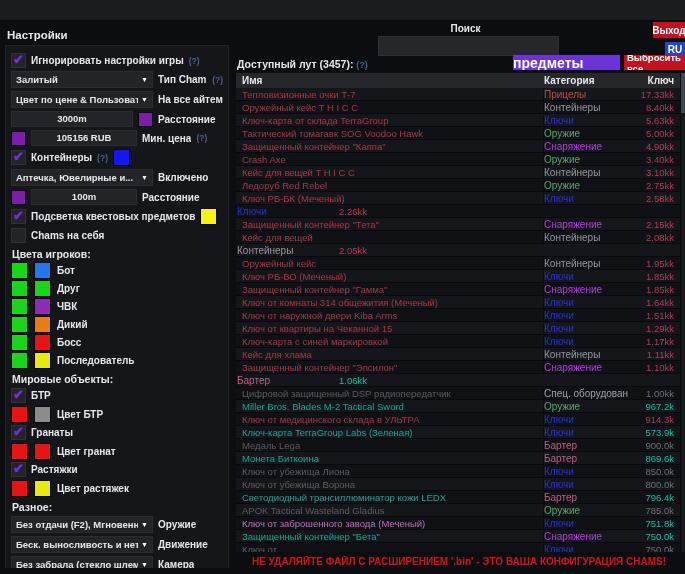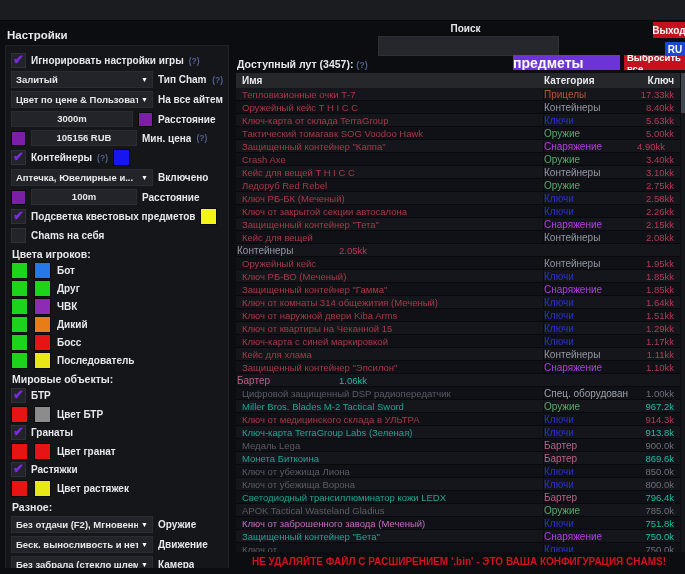--- a/index.html
+++ b/index.html
@@ -270,21 +270,21 @@
       <span class="c-price" style="color: rgb(180, 58, 85);">5.63kk</span>
     </div>
     <div class="trow">
       <span class="c-name" style="color: rgb(166, 57, 70);">Тактический томагавк SOG Voodoo Hawk</span>
       <span class="c-cat" style="color: rgb(88, 168, 107);">Оружие</span>
       <span class="c-price" style="color: rgb(180, 58, 85);">5.00kk</span>
     </div>
     <div class="trow">
       <span class="c-name" style="color: rgb(166, 57, 70);">Защищенный контейнер "Каппа"</span>
       <span class="c-cat" style="color: rgb(178, 61, 226);">Снаряжение</span>
-      <span class="c-price" style="color: rgb(180, 58, 85); text-align: center;">4.90kk</span>
+      <span class="c-price" style="color: rgb(180, 58, 85);">4.90kk</span>
     </div>
     <div class="trow">
       <span class="c-name" style="color: rgb(166, 57, 70);">Crash Axe</span>
       <span class="c-cat" style="color: rgb(88, 168, 107);">Оружие</span>
       <span class="c-price" style="color: rgb(180, 58, 85);">3.40kk</span>
     </div>
     <div class="trow">
       <span class="c-name" style="color: rgb(166, 57, 70);">Кейс для вещей T H I C C</span>
       <span class="c-cat" style="color: rgb(146, 152, 161);">Контейнеры</span>
       <span class="c-price" style="color: rgb(180, 58, 85);">3.10kk</span>
@@ -293,21 +293,20 @@
       <span class="c-name" style="color: rgb(166, 57, 70);">Ледоруб Red Rebel</span>
       <span class="c-cat" style="color: rgb(88, 168, 107);">Оружие</span>
       <span class="c-price" style="color: rgb(180, 58, 85);">2.75kk</span>
     </div>
     <div class="trow">
       <span class="c-name" style="color: rgb(166, 57, 70);">Ключ РБ-БК (Меченый)</span>
       <span class="c-cat" style="color: rgb(39, 51, 207);">Ключи</span>
       <span class="c-price" style="color: rgb(180, 58, 85);">2.58kk</span>
     </div>
     <div class="trow">
-      <span class="c-name" style="color: rgb(166, 57, 70);">Ключ от закрытой секции автосалона</span>
       <span class="c-cat" style="color: rgb(39, 51, 207);">Ключи</span>
       <span class="c-price" style="color: rgb(180, 58, 85);">2.26kk</span>
     </div>
     <div class="trow">
       <span class="c-name" style="color: rgb(166, 57, 70);">Защищенный контейнер "Тета"</span>
       <span class="c-cat" style="color: rgb(178, 61, 226);">Снаряжение</span>
       <span class="c-price" style="color: rgb(180, 58, 85);">2.15kk</span>
     </div>
     <div class="trow">
       <span class="c-name" style="color: rgb(166, 57, 70);">Кейс для вещей</span>
@@ -378,21 +377,21 @@
       <span class="c-price" style="color: rgb(22, 191, 164);">967.2k</span>
     </div>
     <div class="trow">
       <span class="c-name" style="color: rgb(166, 57, 70);">Ключ от медицинского склада в УЛЬТРА</span>
       <span class="c-cat" style="color: rgb(39, 51, 207);">Ключи</span>
       <span class="c-price" style="color: rgb(180, 58, 85);">914.3k</span>
     </div>
     <div class="trow">
       <span class="c-name" style="color: rgb(31, 163, 147);">Ключ-карта TerraGroup Labs (Зеленая)</span>
       <span class="c-cat" style="color: rgb(39, 51, 207);">Ключи</span>
-      <span class="c-price" style="color: rgb(22, 191, 164);">913.8k</span>
+      <span class="c-price" style="color: rgb(22, 191, 164);">573.9k</span>
     </div>
     <div class="trow">
       <span class="c-name" style="color: rgb(88, 93, 100);">Медаль Lega</span>
       <span class="c-cat" style="color: rgb(187, 95, 136);">Бартер</span>
       <span class="c-price" style="color: rgb(107, 112, 120);">900.0k</span>
     </div>
     <div class="trow">
       <span class="c-name" style="color: rgb(31, 163, 147);">Монета Биткоина</span>
       <span class="c-cat" style="color: rgb(187, 95, 136);">Бартер</span>
       <span class="c-price" style="color: rgb(22, 191, 164);">869.6k</span>

